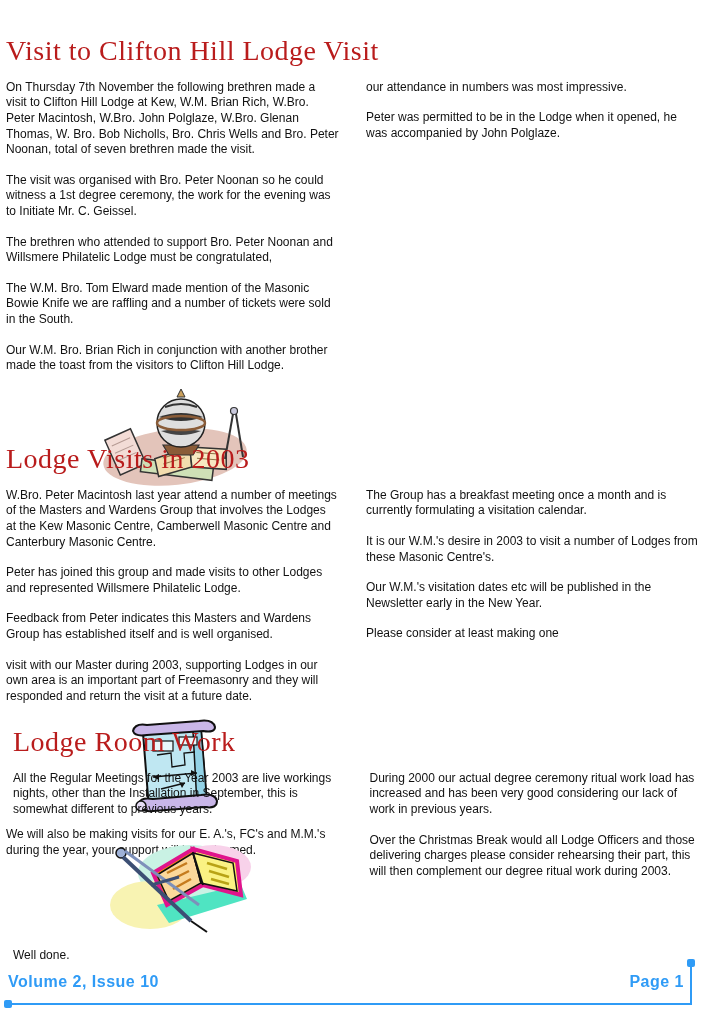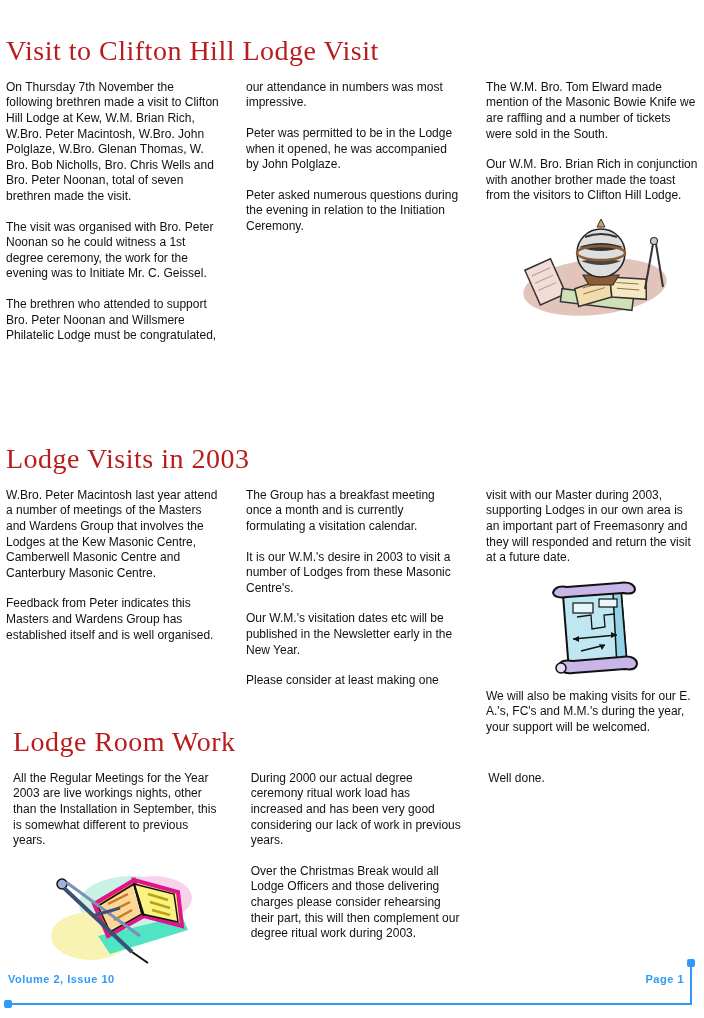--- a/index.html
+++ b/index.html
@@ -18,35 +18,35 @@
     font-family: "Liberation Serif", "DejaVu Serif", serif;
     font-weight: 400;
     font-size: 28px;
     letter-spacing: 0.5px;
     color: #b91c1c;
     margin: 0 0 13px 0;
     line-height: 1.1;
   }
   .cols {
     display: grid;
-    grid-template-columns: repeat(3, 1fr);
+    grid-template-columns: repeat(2, 1fr);
     column-gap: 27px;
   }
   .col p {
     margin: 0 0 15px 0;
     font-size: 12px;
     line-height: 15.6px;
     color: #111111;
     text-align: left;
   }
   .clipart { display: block; margin: 10px auto 10px; }
   
   .footer-volume, .footer-page {
     position: absolute; top: 973px;
-    font-size: 11px; font-weight: bold;
+    font-size: 16px; font-weight: bold;
     letter-spacing: 0.5px;
     color: #2f9bf6;
   }
   .footer-volume { left: 8px; }
   .footer-page { right: 20px; }
   .rule-h { position: absolute; left: 7px; top: 1003px; width: 685px; height: 2px; background: #2f9bf6; }
   .rule-v { position: absolute; left: 690px; top: 963px; width: 2px; height: 42px; background: #2f9bf6; }
   .rule-dot { position: absolute; width: 8px; height: 8px; background: #2f9bf6; border-radius: 2px; }
   .rule-dot.top-right { left: 687px; top: 959px; }
   .rule-dot.bottom-left { left: 4px; top: 1000px; }
@@ -60,21 +60,20 @@
     <h1 class="story-heading">Visit to Clifton Hill Lodge Visit</h1>
     <div class="cols">
       <div class="col">
         <p>On Thursday 7th November the following brethren made a visit to Clifton Hill Lodge at Kew, W.M. Brian Rich, W.Bro. Peter Macintosh, W.Bro. John Polglaze, W.Bro. Glenan Thomas, W. Bro. Bob Nicholls, Bro. Chris Wells and Bro. Peter Noonan, total of seven brethren made the visit.</p>
         <p>The visit was organised with Bro. Peter Noonan so he could witness a 1st degree ceremony, the work for the evening was to Initiate Mr. C. Geissel.</p>
         <p>The brethren who attended to support Bro. Peter Noonan and Willsmere Philatelic Lodge must be congratulated,</p>
       </div>
       <div class="col">
         <p>our attendance in numbers was most impressive.</p>
         <p>Peter was permitted to be in the Lodge when it opened, he was accompanied by John Polglaze.</p>
-        <p>Peter asked numerous questions during the evening in relation to the Initiation Ceremony.</p>
       </div>
       <div class="col">
         <p>The W.M. Bro. Tom Elward made mention of the Masonic Bowie Knife we are raffling and a number of tickets were sold in the South.</p>
         <p>Our W.M. Bro. Brian Rich in conjunction with another brother made the toast from the visitors to Clifton Hill Lodge.</p>
 
         <svg class="clipart" width="160" height="100" viewBox="0 0 160 100">
           <ellipse cx="82" cy="68" rx="72" ry="28" fill="#e3c4ba" transform="rotate(-6 82 68)"></ellipse>
 
           <g transform="rotate(-24 32 62)">
             <rect x="18" y="44" width="28" height="38" fill="#f3dcd6" stroke="#333" stroke-width="1.5"></rect>
@@ -108,20 +107,21 @@
         </svg>
       </div>
     </div>
   </section>
 
   <section class="story" id="story-2">
     <h1 class="story-heading">Lodge Visits in 2003</h1>
     <div class="cols">
       <div class="col">
         <p>W.Bro. Peter Macintosh last year attend a number of meetings of the Masters and Wardens Group that involves the Lodges at the Kew Masonic Centre, Camberwell Masonic Centre and Canterbury Masonic Centre.</p>
+        <p>Peter has joined this group and made visits to other Lodges and represented Willsmere Philatelic Lodge.</p>
         <p>Feedback from Peter indicates this Masters and Wardens Group has established itself and is well organised.</p>
       </div>
       <div class="col">
         <p>The Group has a breakfast meeting once a month and is currently formulating a visitation calendar.</p>
         <p>It is our W.M.'s desire in 2003 to visit a number of Lodges from these Masonic Centre's.</p>
         <p>Our W.M.'s visitation dates etc will be published in the Newsletter early in the New Year.</p>
         <p>Please consider at least making one</p>
       </div>
       <div class="col">
         <p>visit with our Master during 2003, supporting Lodges in our own area is an important part of Freemasonry and they will responded and return the visit at a future date.</p>

